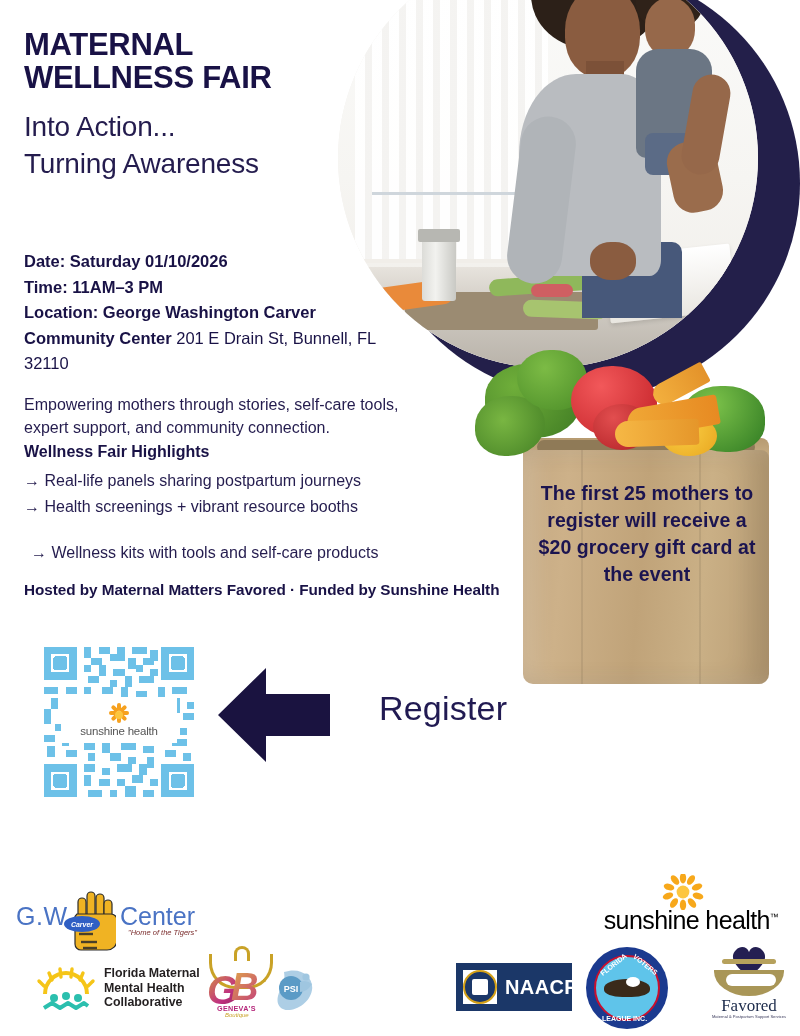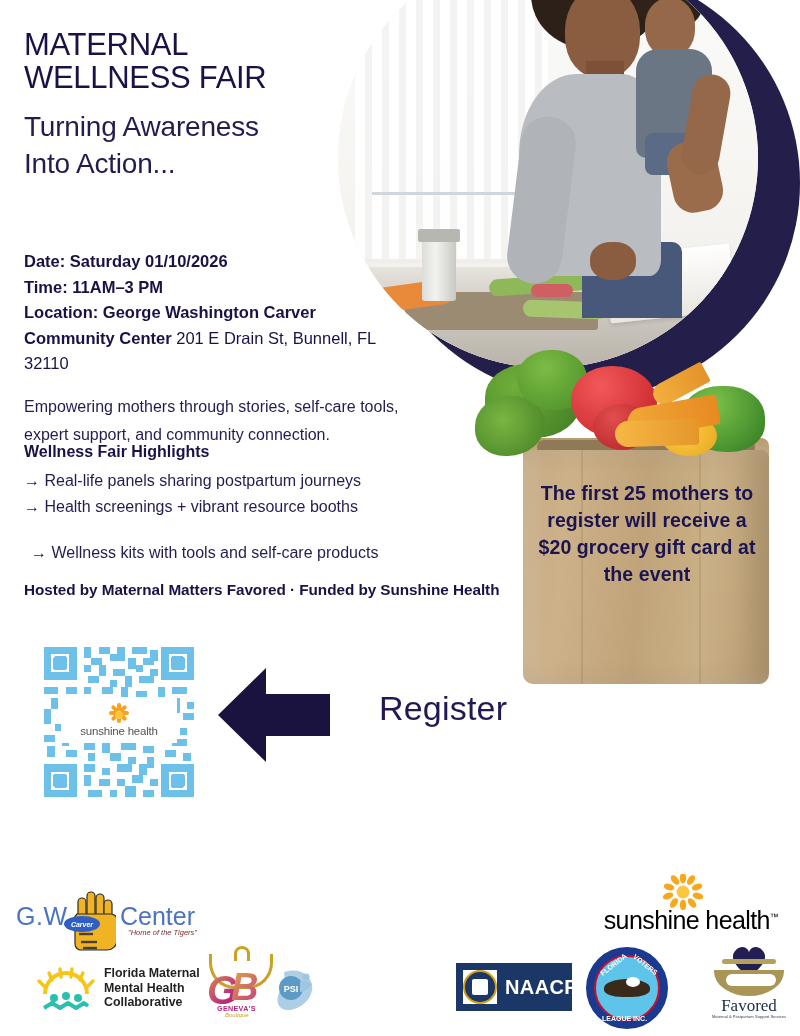--- a/index.html
+++ b/index.html
@@ -99,36 +99,36 @@
   .bag-text{
     position:absolute;left:8px;top:88px;width:232px;
     text-align:center;
     font-weight:bold;font-size:19.5px;line-height:27px;
     color:#1b1450;letter-spacing:.1px;
   }
 
   
   .title{
     position:absolute;left:24px;top:28px;width:330px;
-    font-weight:normal;font-size:31px;line-height:33px;
+    font-weight:bold;font-size:31px;line-height:33px;
     letter-spacing:-0.3px;color:#191246;
   }
   .subtitle{
     position:absolute;left:24px;top:108px;width:340px;
     font-size:28px;line-height:37px;color:#241c4e;font-weight:400;
     letter-spacing:-0.2px;
   }
   .details{
     position:absolute;left:24px;top:249px;width:360px;
     font-size:16.5px;line-height:25.5px;color:#191246;
   }
   .details b{font-weight:bold;}
   .blurb{
     position:absolute;left:24px;top:393px;width:420px;
-    font-size:16px;line-height:28px;color:#241c4e;
+    font-size:16px;line-height:23px;color:#241c4e;
   }
   .highlights-title{
     position:absolute;left:24px;top:443px;font-size:16px;font-weight:bold;color:#191246;
   }
   .bullets{
     position:absolute;left:24px;top:468px;width:520px;
     font-size:16px;line-height:26px;color:#241c4e;
   }
   .bullets div{white-space:nowrap;}
   .bullets .indent{padding-left:7px;margin-top:20px;}
@@ -273,22 +273,22 @@
     </div>
     <div class="bag-text">The first  25 mothers to register will receive a $20 grocery gift card at the event</div>
   </div>
 
   <div class="title">
     <div>MATERNAL</div>
     <div>WELLNESS FAIR</div>
   </div>
 
   <div class="subtitle">
+    <div>Into Action...</div>
     <div>Turning Awareness</div>
-    <div>Into Action...</div>
   </div>
 
   <div class="details">
     <div>
       <b>Date:</b>
       <b>Saturday 01/10/2026</b>
     </div>
     <div>
       <b>Time:</b>
       <b>11AM–3 PM</b>

